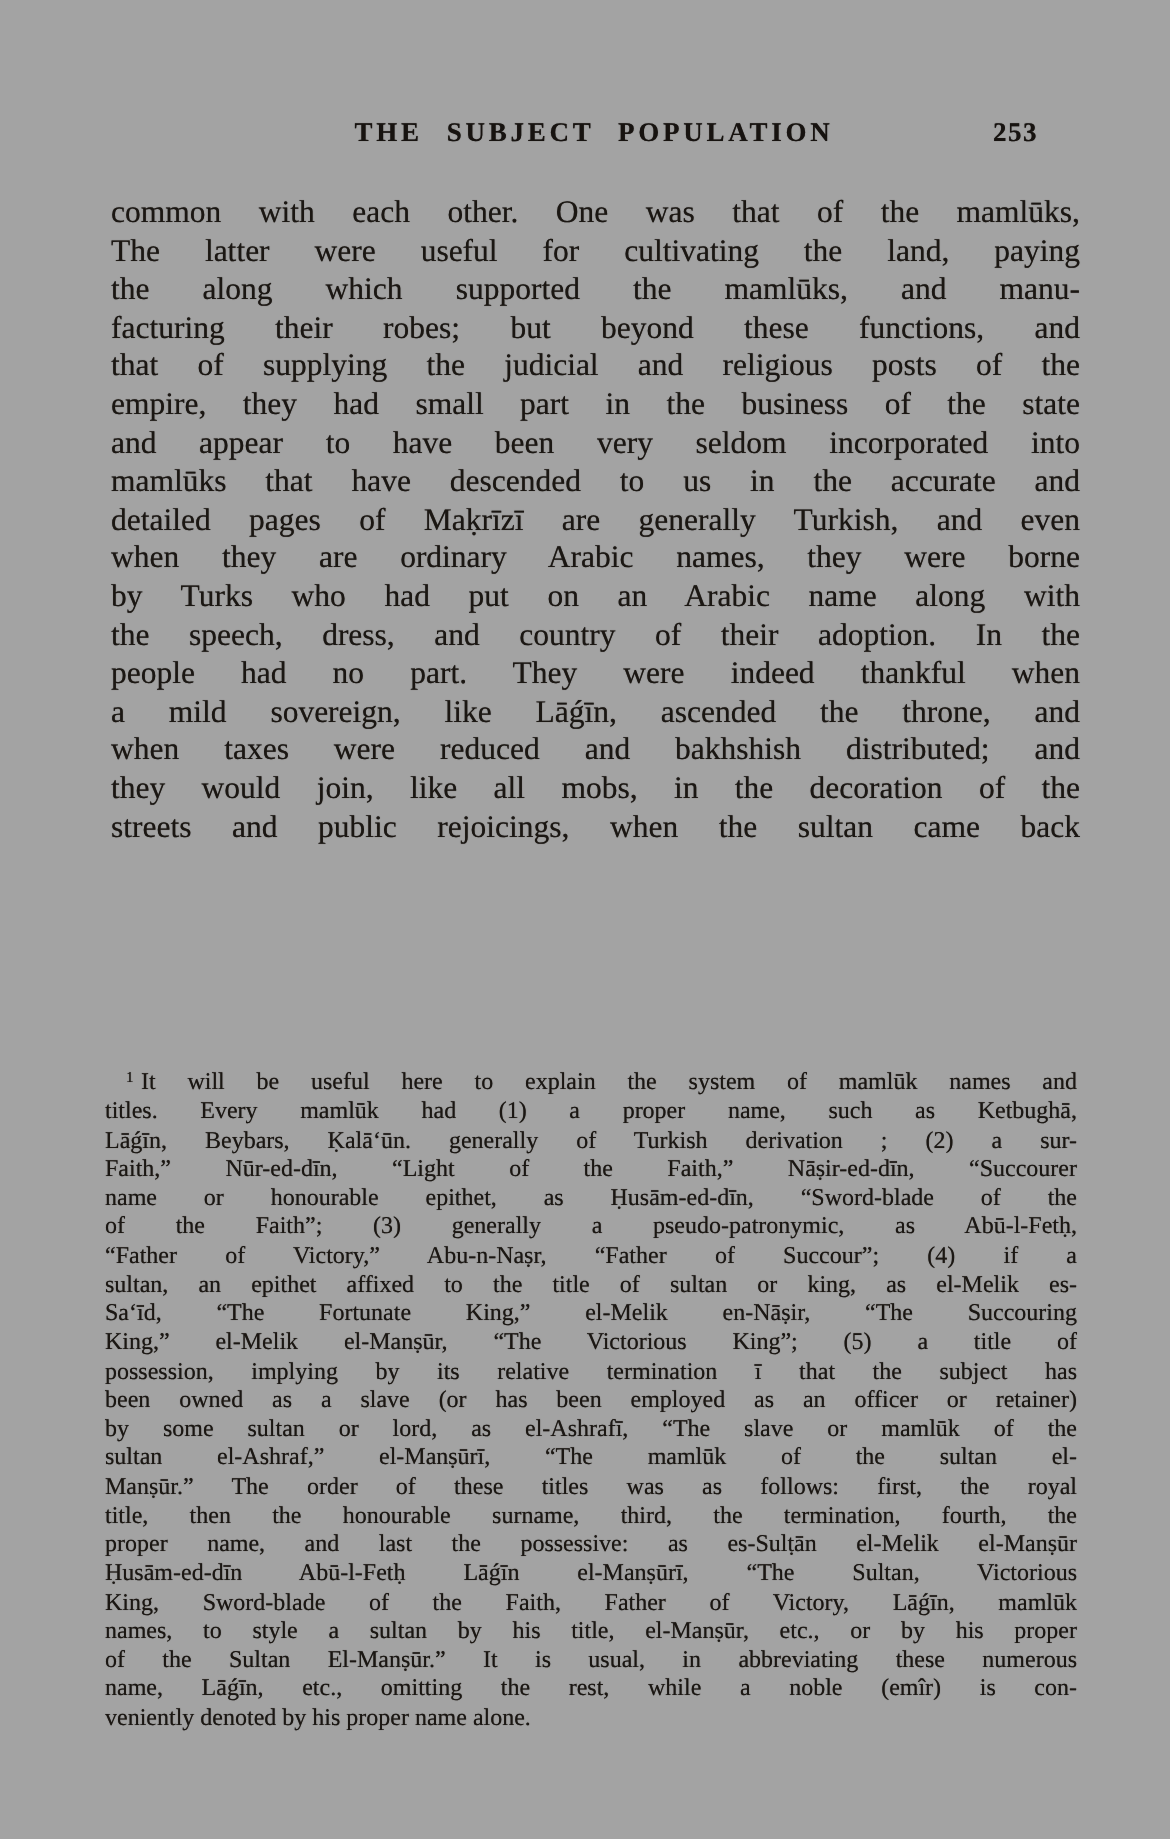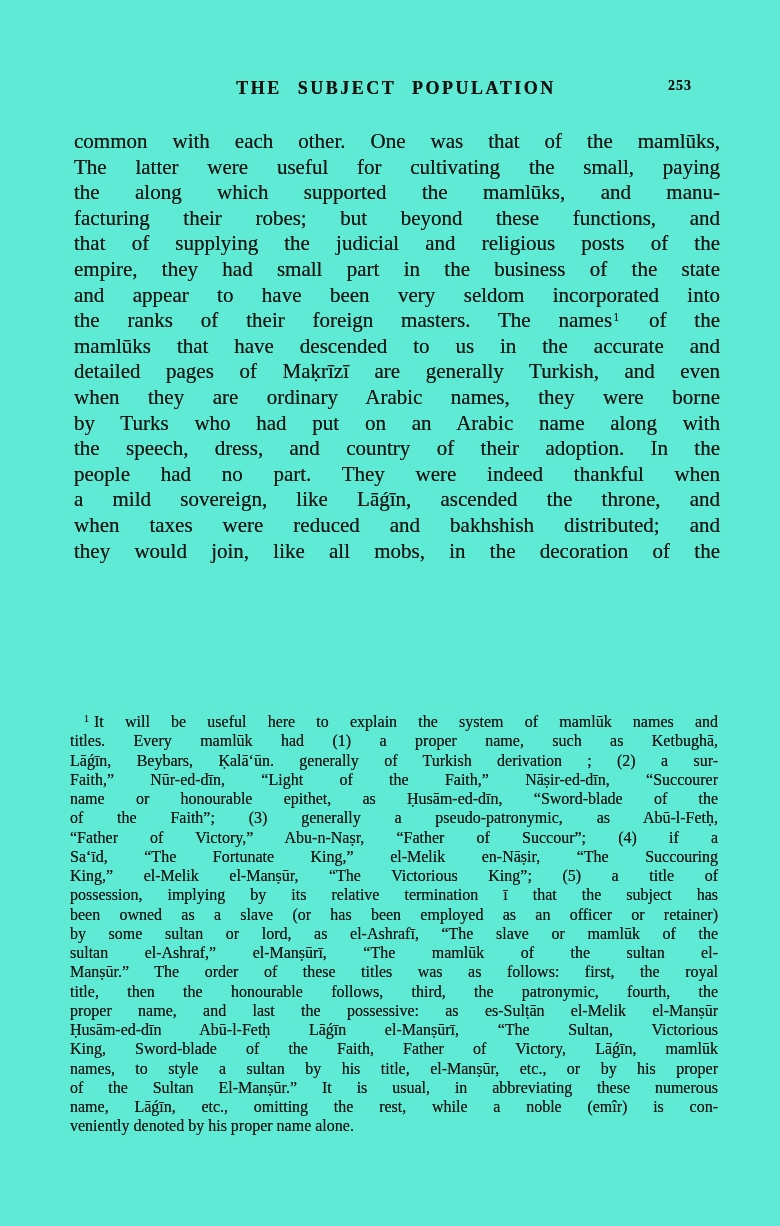--- a/index.html
+++ b/index.html
@@ -5,21 +5,21 @@
   html, body {
     margin: 0;
     padding: 0;
     background: #e8e6e2;
   }
   .page {
     position: relative;
     width: 780px;
     height: 1226px;
     margin: 0 auto;
-    background: #5eead4;
+    background: #a3a3a3;
     color: #1b1713;
     font-family: "Liberation Serif", "DejaVu Serif", serif;
     overflow: hidden;
     text-shadow: 0 0 0.5px rgba(27, 23, 19, 0.75);
   }
   
   .running-header {
     position: absolute;
     left: 72px;
     top: 78px;
@@ -32,21 +32,21 @@
     font-size: 18px;
     font-weight: bold;
     letter-spacing: 2.5px;
     word-spacing: 9px;
     color: #171310;
   }
   .page-number {
     position: absolute;
     right: 28px;
     top: 0;
-    font-size: 14px;
+    font-size: 18px;
     font-weight: bold;
     letter-spacing: 1px;
     color: #171310;
   }
   
   .body-text {
     position: absolute;
     left: 74px;
     top: 129px;
     width: 646px;
@@ -99,58 +99,57 @@
 
 <div class="page">
 
   <div class="running-header">
     <span class="running-title">THE SUBJECT POPULATION</span>
     <span class="page-number">253</span>
   </div>
 
   <div class="body-text">
     <div class="body-line">common with each other.  One was that of the mamlūks,</div>
-    <div class="body-line">The latter were useful for cultivating the small, paying</div>
+    <div class="body-line">The latter were useful for cultivating the land, paying</div>
     <div class="body-line">the along which supported the mamlūks, and manu-</div>
     <div class="body-line">facturing their robes; but beyond these functions, and</div>
     <div class="body-line">that of supplying the judicial and religious posts of the</div>
     <div class="body-line">empire, they had small part in the business of the state</div>
     <div class="body-line">and appear to have been very seldom incorporated into</div>
-    <div class="body-line">
-      <span>the ranks of their foreign masters.  The names</span><sup>1</sup> <span>of the</span>
-    </div>
     <div class="body-line">mamlūks that have descended to us in the accurate and</div>
     <div class="body-line">detailed pages of Maḳrīzī are generally Turkish, and even</div>
     <div class="body-line">when they are ordinary Arabic names, they were borne</div>
     <div class="body-line">by Turks who had put on an Arabic name along with</div>
     <div class="body-line">the speech, dress, and country of their adoption.  In the</div>
     <div class="body-line">people had no part.  They were indeed thankful when</div>
     <div class="body-line">a mild sovereign, like Lāǵīn, ascended the throne, and</div>
     <div class="body-line">when taxes were reduced and bakhshish distributed; and</div>
     <div class="body-line">they would join, like all mobs, in the decoration of the</div>
+    <div class="body-line">streets and public rejoicings, when the sultan came back</div>
   </div>
 
   <div class="footnote">
     <div class="footnote-line first">
       <sup>1</sup><span>It will be useful here to explain the system of mamlūk names and</span>
     </div>
     <div class="footnote-line">titles.  Every mamlūk had (1) a proper name, such as Ketbughā,</div>
     <div class="footnote-line">Lāǵīn, Beybars, Ḳalā‘ūn. generally of Turkish derivation ; (2) a sur-</div>
     <div class="footnote-line">Faith,” Nūr-ed-dīn, “Light of the Faith,” Nāṣir-ed-dīn, “Succourer</div>
     <div class="footnote-line">name or honourable epithet, as Ḥusām-ed-dīn, “Sword-blade of the</div>
     <div class="footnote-line">of the Faith”; (3) generally a pseudo-patronymic, as Abū-l-Fetḥ,</div>
     <div class="footnote-line">“Father of Victory,” Abu-n-Naṣr, “Father of Succour”; (4) if a</div>
+    <div class="footnote-line">sultan, an epithet affixed to the title of sultan or king, as el-Melik es-</div>
     <div class="footnote-line">Sa‘īd, “The Fortunate King,” el-Melik en-Nāṣir, “The Succouring</div>
     <div class="footnote-line">King,” el-Melik el-Manṣūr, “The Victorious King”; (5) a title of</div>
     <div class="footnote-line">possession, implying by its relative termination ī that the subject has</div>
     <div class="footnote-line">been owned as a slave (or has been employed as an officer or retainer)</div>
     <div class="footnote-line">by some sultan or lord, as el-Ashrafī, “The slave or mamlūk of the</div>
     <div class="footnote-line">sultan el-Ashraf,” el-Manṣūrī, “The mamlūk of the sultan el-</div>
     <div class="footnote-line">Manṣūr.”  The order of these titles was as follows: first, the royal</div>
-    <div class="footnote-line">title, then the honourable follows, third, the patronymic, fourth, the</div>
+    <div class="footnote-line">title, then the honourable surname, third, the termination, fourth, the</div>
     <div class="footnote-line">proper name, and last the possessive: as es-Sulṭān el-Melik el-Manṣūr</div>
     <div class="footnote-line">Ḥusām-ed-dīn Abū-l-Fetḥ Lāǵīn el-Manṣūrī, “The Sultan, Victorious</div>
     <div class="footnote-line">King, Sword-blade of the Faith, Father of Victory, Lāǵīn, mamlūk</div>
     <div class="footnote-line">names, to style a sultan by his title, el-Manṣūr, etc., or by his proper</div>
     <div class="footnote-line">of the Sultan El-Manṣūr.”  It is usual, in abbreviating these numerous</div>
     <div class="footnote-line">name, Lāǵīn, etc., omitting the rest, while a noble (emîr) is con-</div>
     <div class="footnote-line last">veniently denoted by his proper name alone.</div>
   </div>
 
 </div>

